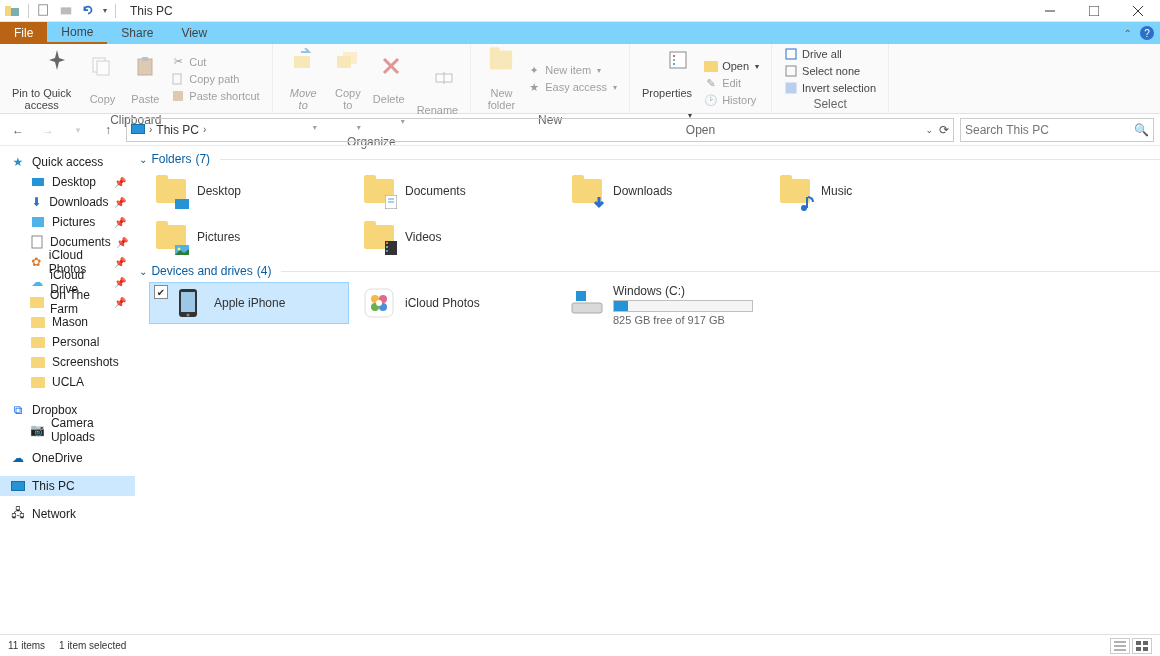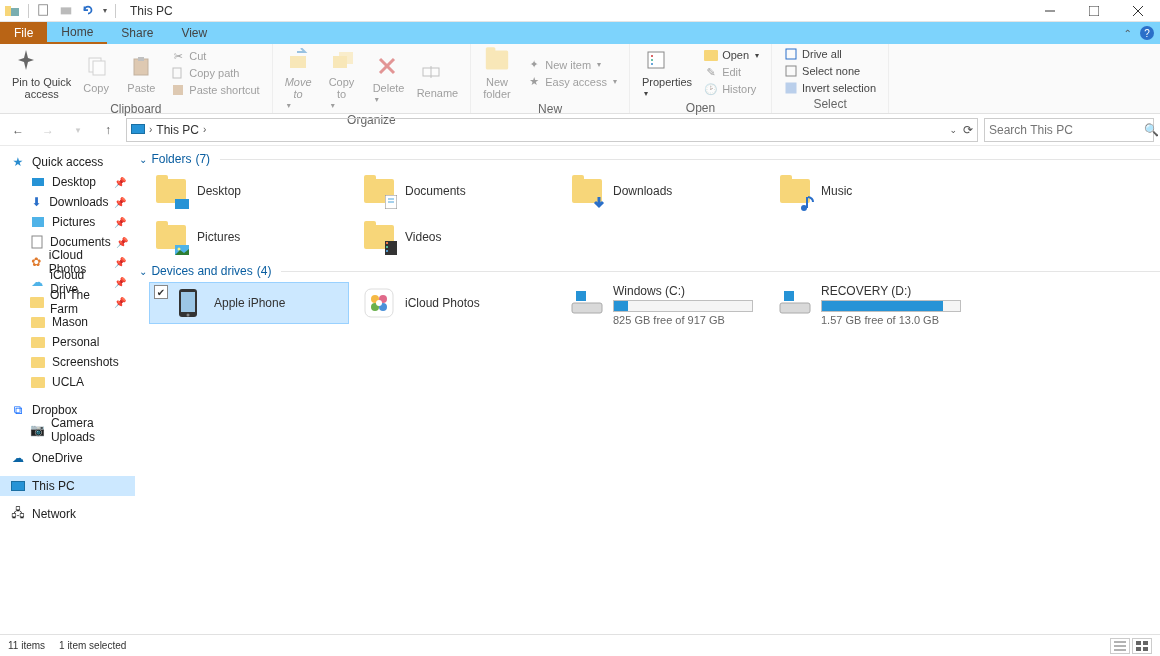--- a/index.html
+++ b/index.html
@@ -18,37 +18,37 @@
 .tab-file { background: #b96415; color: #fff; padding: 0 14px; display: flex; align-items: center; font-size: 12px; }
 .tab { padding: 0 14px; display: flex; align-items: center; font-size: 12px; color: #444; }
 .tab.active { border-bottom: 2px solid #b96415; }
 .tabstrip-right { margin-left: auto; display: flex; align-items: center; gap: 8px; padding-right: 6px; }
 
 
 .ribbon { height: 70px; background: #fafafa; border-bottom: 1px solid #e1e1e1; display: flex; }
 .ribbon-group { display: flex; flex-direction: column; align-items: center; padding: 0 6px; border-right: 1px solid #eee; }
 .ribbon-group-body { flex: 1; display: flex; align-items: center; }
 .ribbon-group-label { font-size: 12px; color: #666; padding-bottom: 2px; }
-.rb-big { display: flex; flex-direction: column; align-items: flex-start; justify-content: center; padding: 2px 6px; min-width: 44px; font-size: 11px; color: #444; gap: 2px; text-align: center; line-height: 1.1; }
+.rb-big { display: flex; flex-direction: column; align-items: flex-end; justify-content: center; padding: 2px 6px; min-width: 44px; font-size: 11px; color: #444; gap: 13px; text-align: center; line-height: 1.1; }
 .rb-big.disabled, .rb-small.disabled { opacity: 0.5; }
 .rb-col { display: flex; flex-direction: column; justify-content: center; gap: 1px; padding: 0 4px; }
 .rb-small { display: flex; align-items: center; gap: 4px; font-size: 11px; color: #444; padding: 1px 2px; }
 .rb-icon-lg { width: 28px; height: 28px; display: flex; align-items: center; justify-content: center; }
 .rb-icon-sm { width: 14px; height: 14px; display: flex; align-items: center; justify-content: center; }
 .drop-arrow { font-size: 8px; margin-left: 2px; }
 
 
 .addressbar { height: 32px; display: flex; align-items: center; gap: 6px; padding: 0 6px; border-bottom: 1px solid #eaeaea; }
 .nav-arrow { width: 24px; height: 24px; display: flex; align-items: center; justify-content: center; color: #555; }
 .nav-arrow.disabled { color: #ccc; }
 .addr-box { flex: 1; height: 24px; border: 1px solid #ccc; display: flex; align-items: center; padding: 0 4px; gap: 4px; }
 .addr-crumb { display: flex; align-items: center; gap: 4px; font-size: 12px; }
 .addr-chevron { font-size: 10px; color: #555; }
 .addr-right { margin-left: auto; display: flex; align-items: center; gap: 6px; }
-.search-box { width: 170px; height: 24px; border: 1px solid #ccc; display: flex; align-items: center; padding: 0 4px; }
+.search-box { width: 194px; height: 24px; border: 1px solid #ccc; display: flex; align-items: center; padding: 0 4px; }
 .search-box input { flex: 1; border: none; outline: none; font-size: 12px; color: #888; }
 
 
 .mainsplit { flex: 1; display: flex; overflow: hidden; }
 .navpane { width: 135px; padding-top: 6px; overflow-y: auto; }
 .nav-item { display: flex; align-items: center; gap: 6px; padding: 2px 4px 2px 18px; height: 20px; font-size: 12px; color: #222; position: relative; }
 .nav-item .pin { margin-left: auto; font-size: 10px; color: #666; margin-right: 4px; }
 .nav-item.selected { background: #cce8ff; }
 .nav-item.header { padding-left: 10px; }
 .nav-item.indent { padding-left: 30px; }
@@ -597,35 +597,20 @@
             </svg>
           </span>
           <div class="drive-info">
             <span class="drive-name">Windows (C:)</span>
             <div class="drive-bar">
               <div class="drive-fill" style="width:10%;"></div>
             </div>
             <span class="drive-free">825 GB free of 917 GB</span>
           </div>
         </div>
-        <div class="drive-tile">
-          <span class="drive-icon">
-            <svg width="34" height="30">
-              <rect x="2" y="16" width="30" height="10" rx="2" fill="#d9d9d9" stroke="#aaa"></rect>
-              <rect x="6" y="4" width="10" height="10" fill="#2693d6"></rect>
-            </svg>
-          </span>
-          <div class="drive-info">
-            <span class="drive-name">RECOVERY (D:)</span>
-            <div class="drive-bar">
-              <div class="drive-fill" style="width:88%;"></div>
-            </div>
-            <span class="drive-free">1.57 GB free of 13.0 GB</span>
-          </div>
-        </div>
       </div>
   </div>
 </div>
 
 <div class="statusbar">
   <span>11 items</span>
   <span style="width:14px;"></span>
   <span>1 item selected</span>
   <span class="spacer"></span>
   <div class="view-btn">

